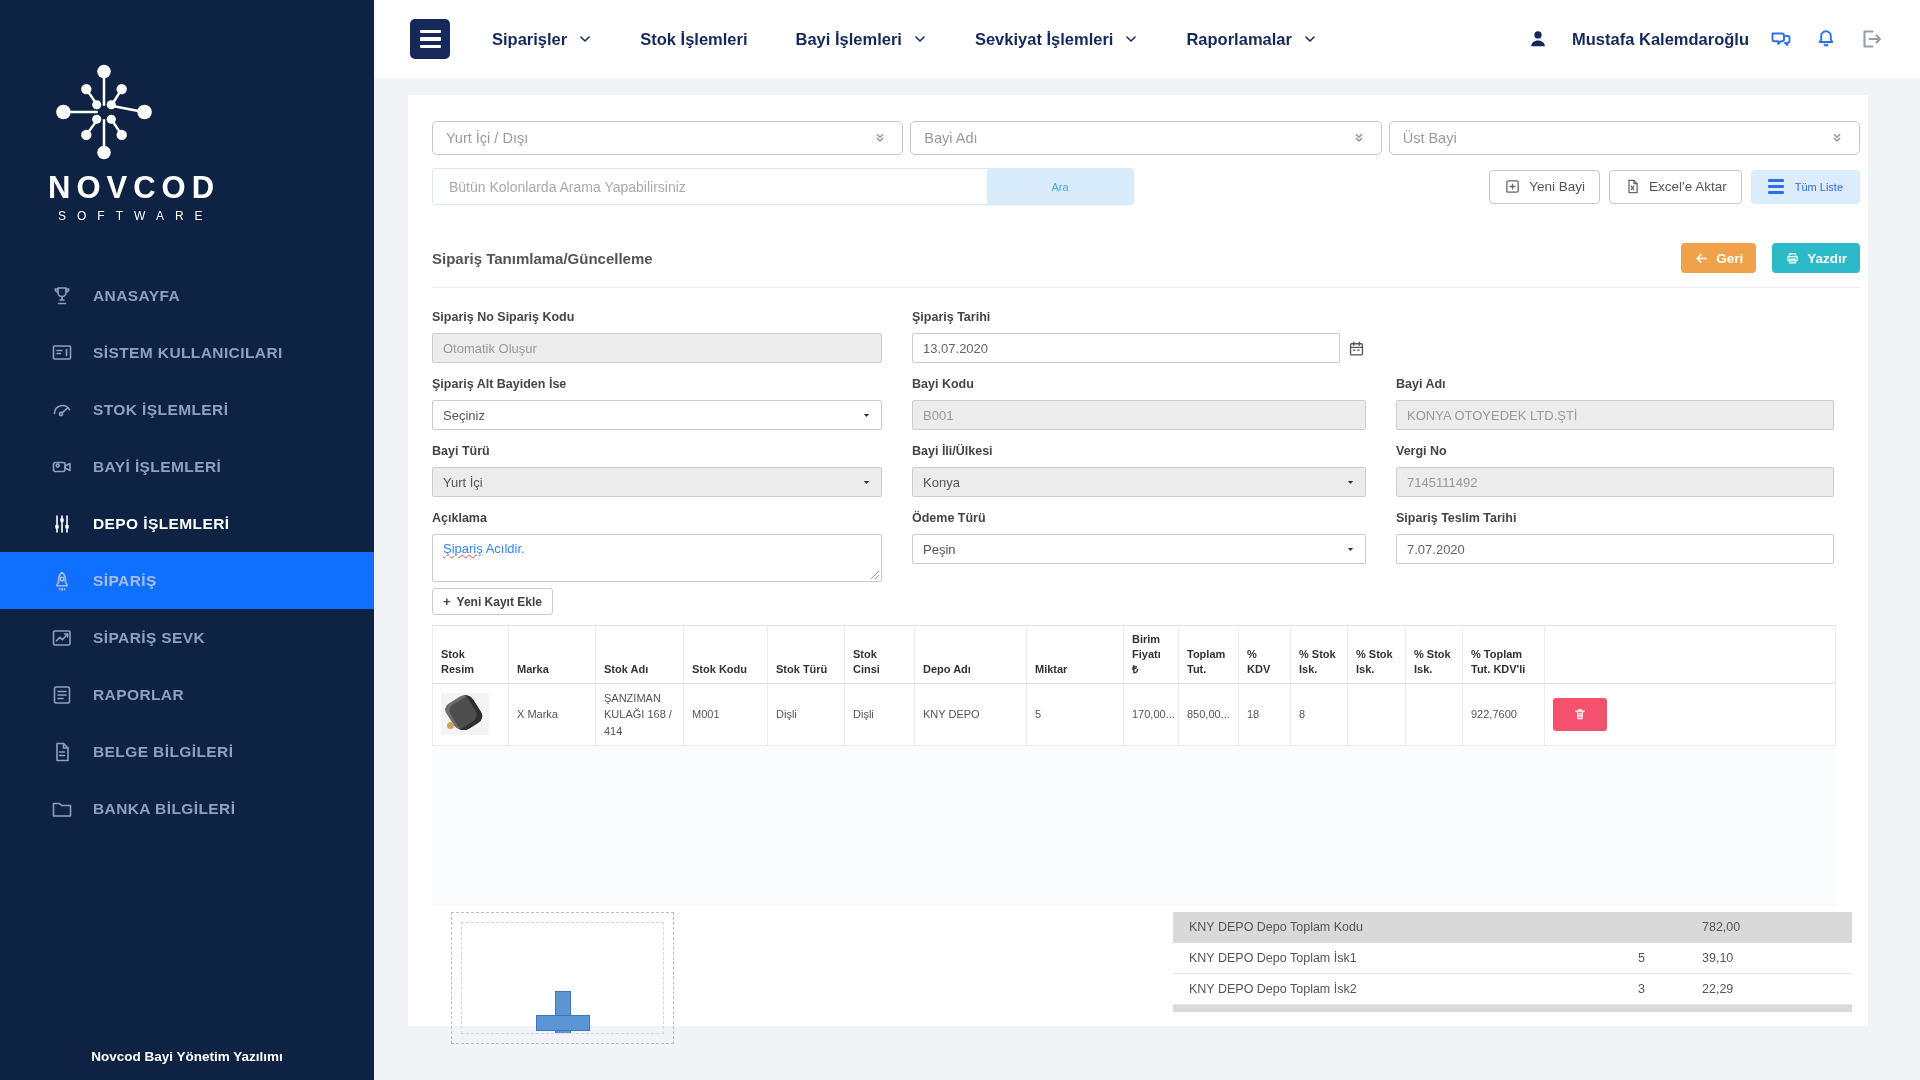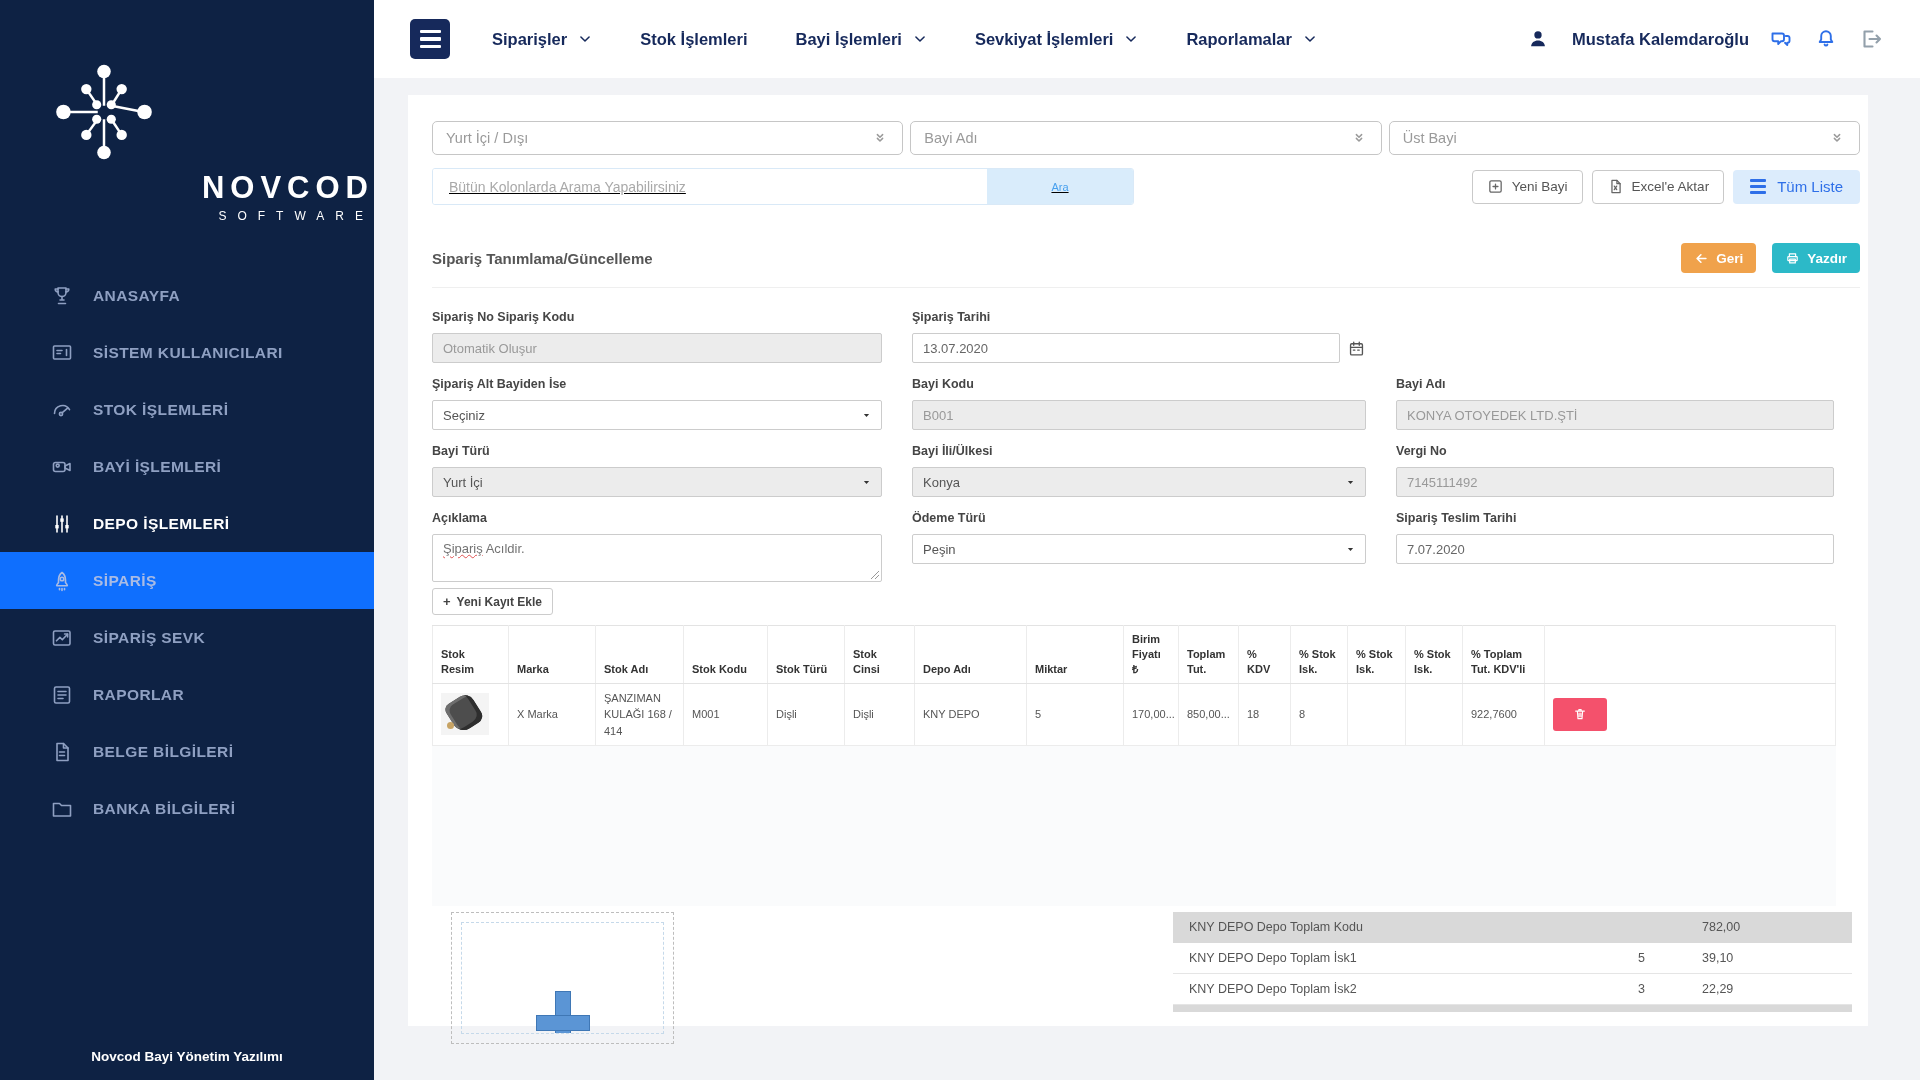--- a/index.html
+++ b/index.html
@@ -2,21 +2,21 @@
 <html><head>
 <meta charset="utf-8">
 <style>
   * { margin:0; padding:0; box-sizing:border-box; }
   html,body { width:1920px; height:1080px; overflow:hidden;
     font-family:"Liberation Sans", sans-serif; background:#f2f3f6; }
 
   
   .sidebar { position:absolute; left:0; top:0; width:374px; height:1080px;
     background:#0e2244; color:#8fa0c2; z-index:3; }
-  .logo-block { padding-top:60px; text-align:right;margin-left:48px; }
+  .logo-block { padding-top:60px; text-align:left;margin-left:48px; }
   .logo-mark svg { width:112px; height:104px; }
   .logo-name { color:#fff; font-size:31px; font-weight:bold; letter-spacing:6px; margin-top:6px; }
   .logo-sub  { color:#fff; font-size:12px; letter-spacing:11px; margin-top:3px; padding-left:10px; }
   .menu { margin-top:44px; }
   .menu-item { display:flex; align-items:center; gap:19px; height:57px;
     padding-left:50px; font-size:15.5px; font-weight:bold; letter-spacing:.4px; cursor:pointer; }
   .menu-item svg { width:24px; height:24px; flex:none; }
   .menu-item.active { background:#0f6ffe; color:#a9bbe4; }
   .menu-item.parent-active { color:#ffffff; }
   .sidebar-footer { position:absolute; bottom:16px; width:100%; text-align:center;
@@ -44,33 +44,33 @@
     background:#fff; padding:26px 8px 0 24px; }
 
   .filter-row { display:flex; gap:7px; }
   .filter-select { flex:1; height:34px; border:1px solid #c6c6c6; border-radius:5px;
     display:flex; align-items:center; justify-content:space-between; padding:0 13px;
     color:#9a9a9a; font-size:14.5px; background:#fff; cursor:pointer; }
   .filter-select svg { width:18px; height:18px; }
 
   .search-row { margin-top:13px; display:flex; align-items:center; }
   .search-group { width:702px; height:37px; border:1px solid #d9e9f7; border-radius:3px;
-    display:flex; background:#fff; overflow:hidden;text-decoration:underline; }
+    display:flex; background:#fff; overflow:hidden; }
   .search-group input { flex:1; border:none; outline:none; padding:0 16px;
     font-size:14px; color:#555; }
   .search-group input::placeholder { color:#a9a9a9; }
   .btn-ara { width:146px; background:#d9ecfb; color:#48a0ee; font-size:11px;
     border:none; cursor:pointer; font-family:inherit; }
   .search-actions { margin-left:auto; display:flex; gap:9px; }
   .btn-outline { height:34px; border:1px solid #c9c9c9; border-radius:4px; background:#fff;
     color:#555; font-size:13.5px; display:flex; align-items:center; gap:8px; padding:0 14px;
     cursor:pointer; font-family:inherit; }
   .btn-outline svg { width:17px; height:17px; color:#666; }
   .btn-fulllist { height:34px; border:none; border-radius:4px; background:#dcecfc;
-    color:#2e6fe8; font-size:15px; display:flex; align-items:center; gap:11px; padding:0 17px;
+    color:#2e6fe8; font-size:11px; display:flex; align-items:center; gap:11px; padding:0 17px;
     cursor:pointer; font-family:inherit; }
   .btn-fulllist .bars { display:flex; flex-direction:column; gap:3px; }
   .btn-fulllist .bars i { display:block; width:16px; height:3px; background:#2e6fe8; border-radius:1px; }
 
   .section-head { margin-top:38px; display:flex; align-items:center;
     border-bottom:1px solid #efefef; padding-bottom:14px; }
   .section-title { font-size:15px; font-weight:bold; color:#555; }
   .head-actions { margin-left:auto; display:flex; gap:16px;border-radius:11px; }
   .btn-geri, .btn-yazdir { height:30px; padding:0 13px; border:none; border-radius:4px;
     color:#fff; font-size:13.5px; font-weight:bold; display:flex; align-items:center; gap:7px;
@@ -87,21 +87,21 @@
   .input.disabled { background:#ececec; color:#999; }
   .sel { display:flex; align-items:center; justify-content:space-between; height:30px;
     border:1px solid #ccc; border-radius:2px; padding:0 10px; font-size:13px; color:#555;
     background:#fff; cursor:pointer; }
   .sel.gray { background:#ececec; }
   .sel svg { width:9px; height:9px; }
   .date-wrap { display:flex; align-items:center; gap:7px; }
   .date-wrap .input { flex:1; }
   .date-wrap svg { width:19px; height:19px; color:#555; flex:none; cursor:pointer; }
   .textarea { height:48px; border:1px solid #ccc; border-radius:2px; padding:6px 10px;
-    font-size:13px; color:#737373; position:relative; overflow:hidden; }
+    font-size:13px; color:#3b82f6; position:relative; overflow:hidden; }
   .misspell { text-decoration:underline wavy #e05252 1px; }
   .textarea::after { content:""; position:absolute; right:2px; bottom:2px; width:8px; height:8px;
     background:
       linear-gradient(135deg, transparent 45%, #999 45%, #999 55%, transparent 55%),
       linear-gradient(135deg, transparent 70%, #999 70%, #999 80%, transparent 80%);
   }
 
   .btn-add { margin-top:6px; height:27px; border:1px solid #ccc; border-radius:3px; background:#fff;
     color:#444; font-size:12px; display:inline-flex; align-items:center; gap:6px; padding:0 10px;
     cursor:pointer; font-family:inherit; font-weight:bold; }

